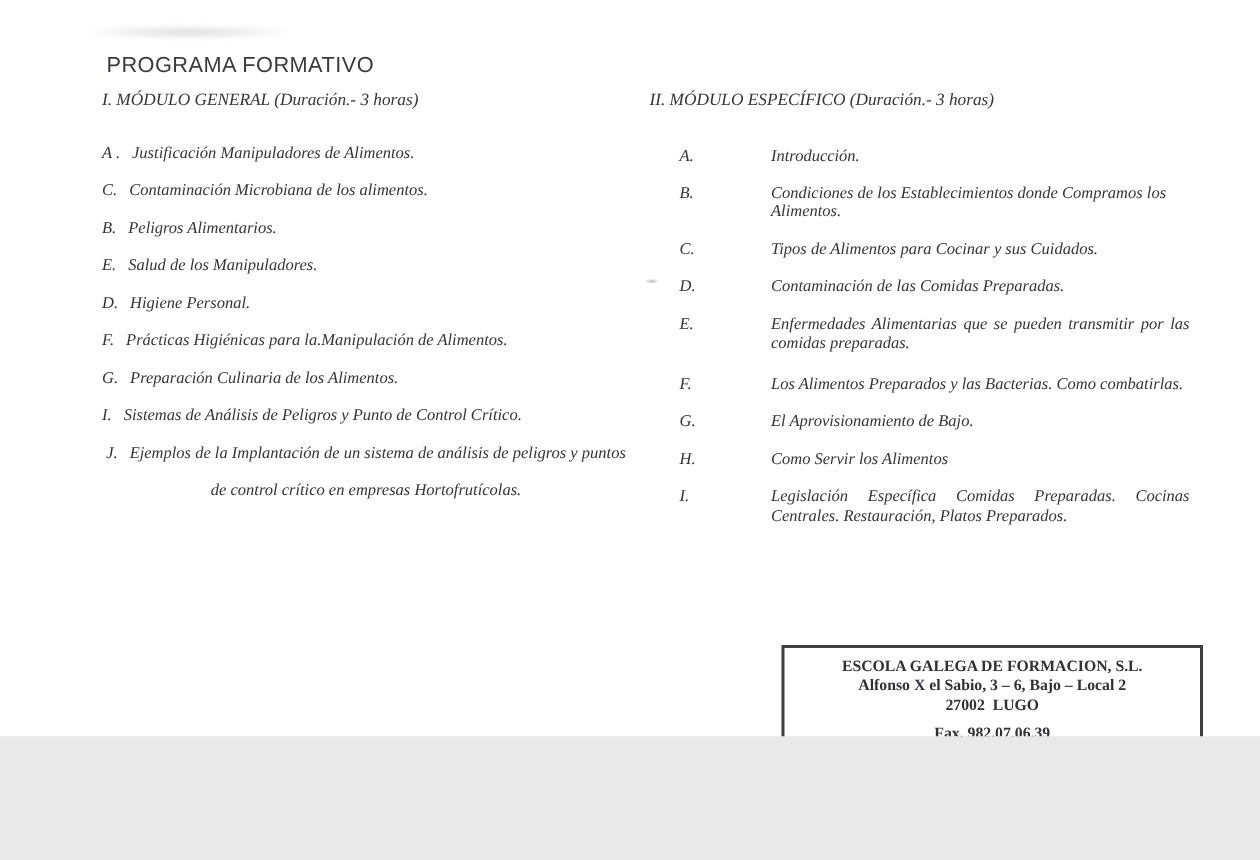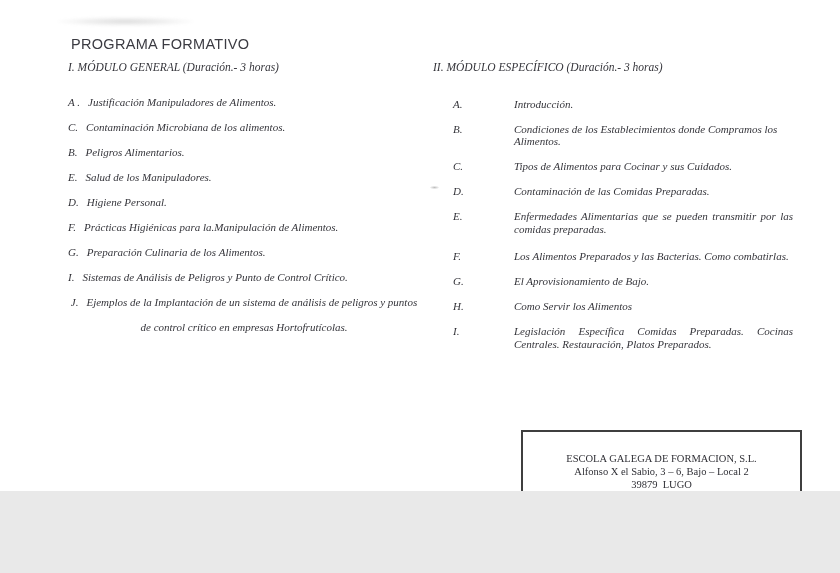--- a/index.html
+++ b/index.html
@@ -72,22 +72,23 @@
     position: absolute;
     left: 521px;
     top: 430px;
     width: 281px;
     height: 98px;
     box-sizing: border-box;
     border: 2px solid #3f3f3f;
     text-align: center;
     font-size: 10.5px;
     line-height: 13px;
-    padding-top: 20px;
+    padding-top: 6px;
     color: #303036;
+    font-weight: bold;
   }
   .contact-box .line { white-space: pre-wrap; }
   .contact-box .spacer { height: 6px; }
   .artifact {
     position: absolute;
     pointer-events: none;
   }
   .artifact-smudge {
     left: 58px; top: 17px; width: 135px; height: 9px;
     background: radial-gradient(ellipse at center, #9a9a9a 0%, rgba(200,200,200,0) 75%);
@@ -164,18 +165,18 @@
       <div class="item justify">
           <span class="letter">I.</span>
           <span class="text">Legislación Específica Comidas Preparadas. Cocinas Centrales. Restauración, Platos Preparados.</span>
         </div>
     </div>
   </div>
 
   <div class="contact-box">
     <div class="line">ESCOLA GALEGA DE FORMACION, S.L.</div>
     <div class="line">Alfonso X el Sabio, 3 – 6, Bajo – Local 2</div>
-    <div class="line">39879  LUGO</div>
+    <div class="line">27002  LUGO</div>
     <div class="spacer"></div>
     <div class="line">Fax. 982.07.06.39</div>
   </div>
 
 </div>
 
 </body></html>

